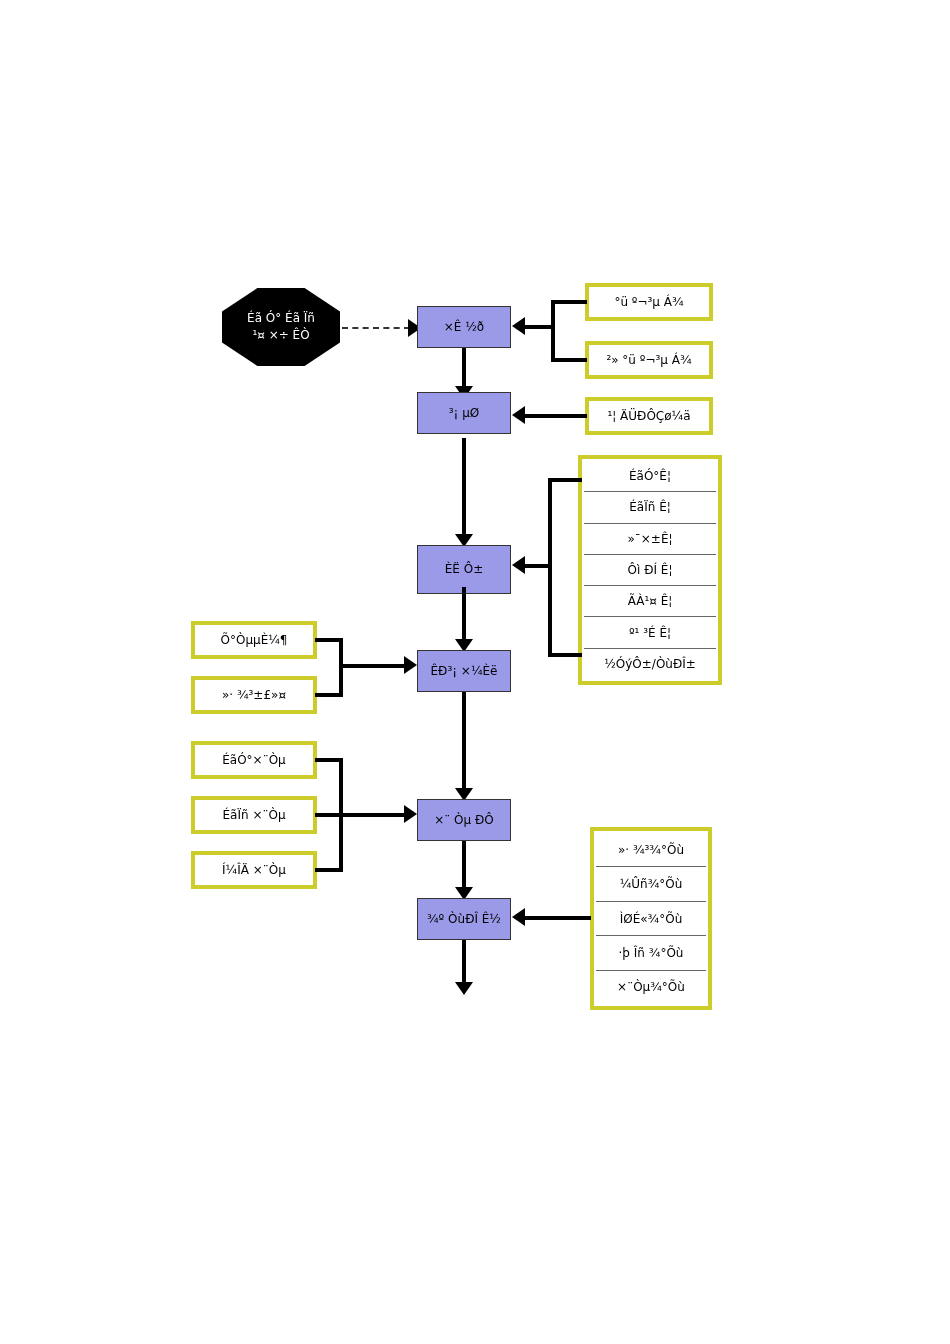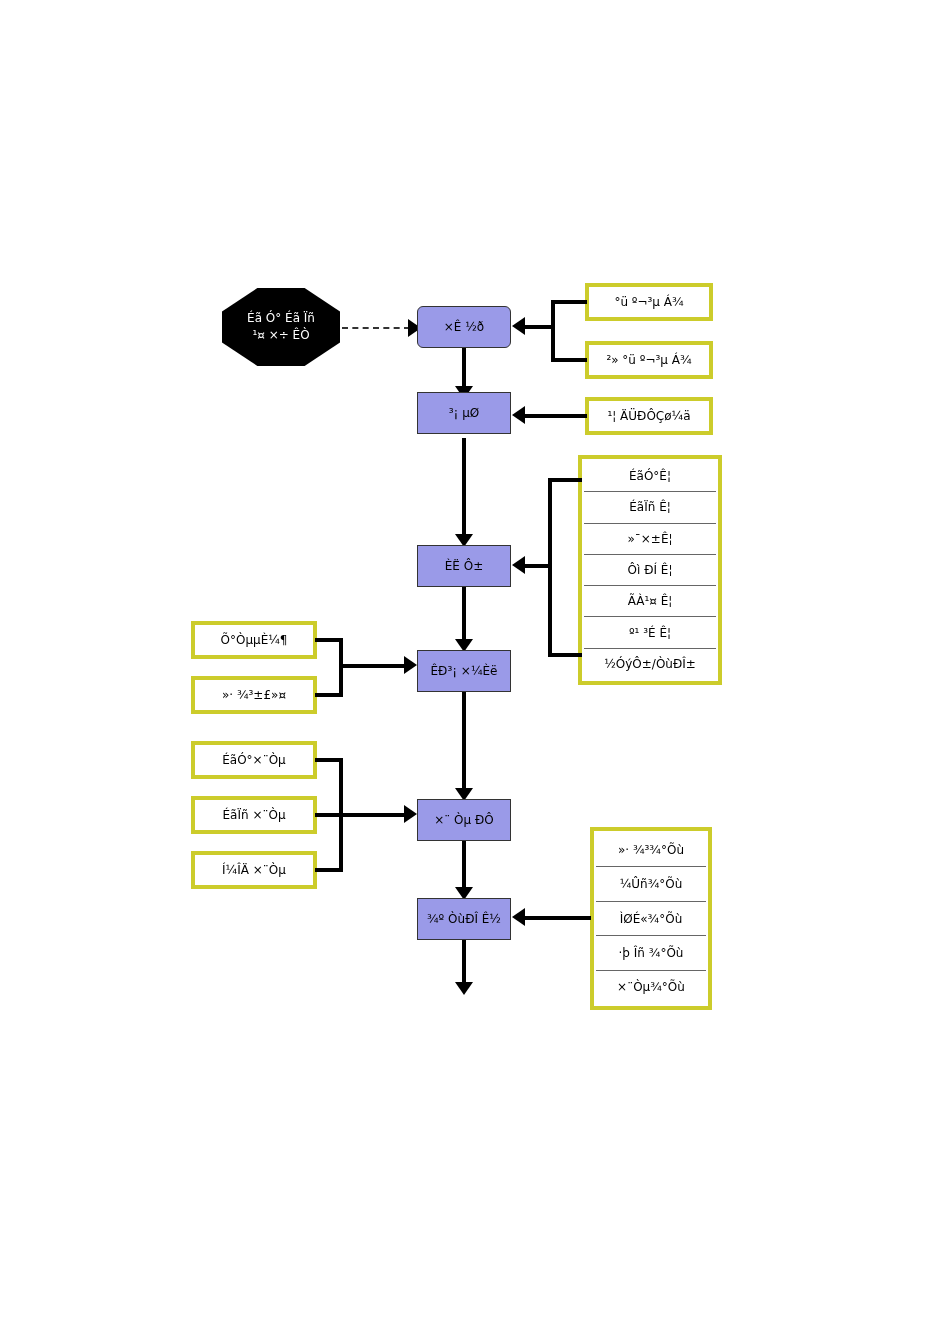--- a/index.html
+++ b/index.html
@@ -152,21 +152,21 @@
 
 
   <div class="octagon" style="left:222px; top:288px; width:118px; height:78px;">
     <div>Éã Ó° Éã Ïñ</div>
     <div>¹¤ ×÷ ÊÒ</div>
   </div>
 
   <div class="dashdot" style="left:342px; top:327px; width:68px;"></div>
   <div class="arrow-right" style="left:408px; top:319px;"></div>
 
-  <div class="node purple" style="left:417px; top:306px; width:94px; height:42px;border-radius:6px;">
+  <div class="node purple" style="left:417px; top:306px; width:94px; height:42px;">
     <span>×Ê ½ð</span>
   </div>
 
   <div class="node yellow" style="left:585px; top:283px; width:128px; height:38px;">
     <span>°ü º¬³µ Á¾</span>
   </div>
   <div class="node yellow" style="left:585px; top:341px; width:128px; height:38px;">
     <span>²» °ü º¬³µ Á¾</span>
   </div>
 
@@ -185,21 +185,21 @@
 
   <div class="node yellow" style="left:585px; top:397px; width:128px; height:38px;">
     <span>¹¦ ÄÜÐÔÇø¼ä</span>
   </div>
   <div class="line hline" style="left:525px; top:414px; width:62px;"></div>
   <div class="arrow-left" style="left:512px; top:406px;"></div>
 
   <div class="line vline" style="left:462px; top:438px; height:98px;"></div>
   <div class="arrow-down" style="left:455px; top:534px;"></div>
 
-  <div class="node purple" style="left:417px; top:545px; width:94px; height:42px;">
+  <div class="node purple" style="left:417px; top:545px; width:94px; height:49px;">
     <span>ÈË Ô±</span>
   </div>
 
   <div class="yellow-list" style="left:578px; top:455px; width:144px; height:230px;">
     <div class="row">ÉãÓ°Ê¦</div>
     <div class="row">ÉãÏñ Ê¦</div>
     <div class="row">»¯×±Ê¦</div>
     <div class="row">Ôì ÐÍ Ê¦</div>
     <div class="row">ÃÀ¹¤ Ê¦</div>
     <div class="row">º¹ ³É Ê¦</div>

